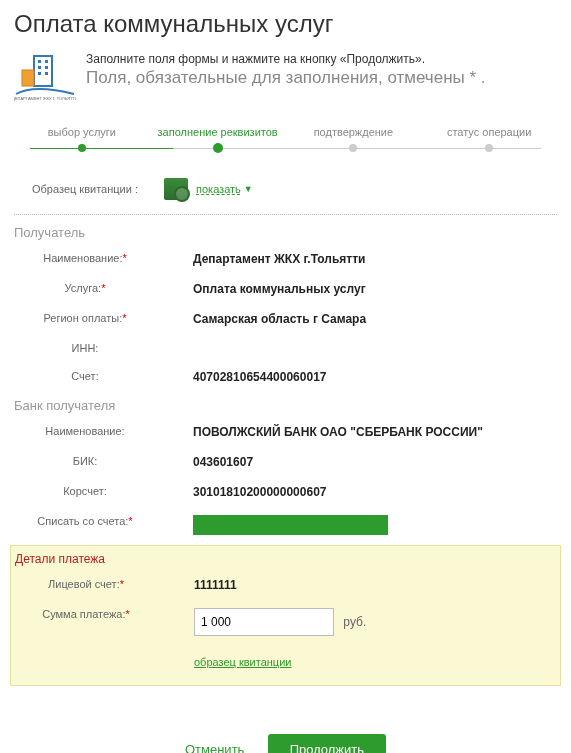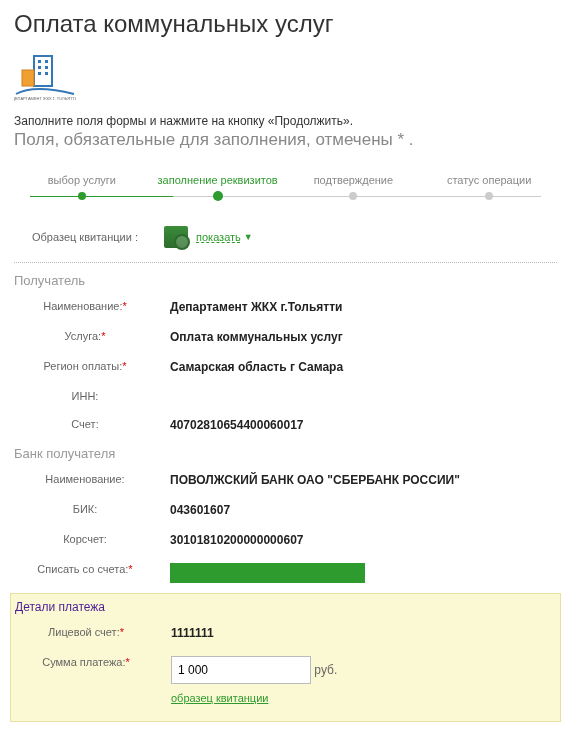--- a/index.html
+++ b/index.html
@@ -1,18 +1,18 @@
 <!DOCTYPE html>
 <html><head>
 <meta charset="utf-8">
 <style>
 * { box-sizing: border-box; margin: 0; padding: 0; }
 body { font-family: Arial, sans-serif; font-size: 12px; color: #333; background: #fff; width: 571px; }
 .page-title { font-size: 24px; font-weight: normal; color: #333; padding: 10px 14px 12px; }
-.header-row { display: flex; padding: 0 14px 14px; align-items: flex-start; gap: 10px; flex-direction: column; }
+.header-row { display: flex; padding: 0 14px 14px; align-items: flex-start; gap: 10px; }
 .logo { width: 62px; height: 52px; flex-shrink: 0; position: relative; }
 .logo svg { width: 100%; height: 100%; }
 .header-text { padding-top: 2px; }
 .header-line1 { color: #333; font-size: 12px; }
 .header-line2 { color: #888; font-size: 17px; margin-top: 2px; }
 .stepper { display: flex; align-items: center; padding: 10px 14px 22px; position: relative; }
 .step { flex: 1; text-align: center; font-size: 11px; color: #888; position: relative; }
 .step.active { color: #2d9b2d; }
 .step::before { content: ''; position: absolute; top: 18px; left: 50%; transform: translateX(-50%); width: 8px; height: 8px; border-radius: 50%; background: #ccc; z-index: 2; }
 .step.done::before { background: #2d9b2d; }
@@ -21,30 +21,30 @@
 .step-line-done { position: absolute; top: 32px; left: 30px; width: 25%; height: 1px; background: #2d9b2d; z-index: 1; }
 .sample-row { display: flex; align-items: center; padding: 18px 14px 10px; }
 .label-col { width: 150px; text-align: center; color: #666; font-size: 11px; padding-right: 8px; }
 .label-col .req { color: #d00; }
 .sample-icon { width: 24px; height: 22px; background: linear-gradient(#3a8c3a,#2d6b2d); border-radius: 2px; position: relative; margin-right: 8px; }
 .sample-icon::after { content: ''; position: absolute; bottom: -2px; right: -2px; width: 12px; height: 12px; border: 2px solid #2d6b2d; border-radius: 50%; background: rgba(255,255,255,0.2); }
 .show-link { color: #2d9b2d; font-size: 11px; text-decoration: underline dashed; }
 .dd-arrow { color: #2d9b2d; font-size: 9px; margin-left: 3px; }
 .dotted-sep { border: none; border-top: 1px dotted #bbb; margin: 4px 14px; }
 .section-title { color: #999; font-size: 13px; padding: 6px 14px 4px; }
-.field-row { display: flex; padding: 8px 14px; align-items: flex-start; }
+.field-row { display: flex; padding: 8px 14px; align-items: flex-start; gap: 23px; }
 .value-col { flex: 1; color: #222; font-size: 12px; font-weight: bold; padding-left: 6px; }
 .value-col.normal { font-weight: normal; }
 .account-select { display: inline-block; width: 195px; height: 20px; background: #2d9b2d; vertical-align: middle; }
 .details-block { background: #fbf8d4; border: 1px solid #e8e0a0; margin: 2px 10px 8px 10px; padding-bottom: 8px; }
-.details-title { color: #4c1d95; padding: 6px 4px 4px; font-size: 12px; }
+.details-title { color: #b91c1c; padding: 6px 4px 4px; font-size: 12px; }
 .details-block .field-row { padding: 8px 4px; }
 .input-amount { width: 140px; height: 28px; border: 1px solid #bbb; padding: 2px 6px; font-size: 12px; }
-.rub { color: #666; }
-.sample-link2 { color: #2d9b2d; font-size: 11px; margin-top: 8px; display: inline-block; }
+.rub { margin-left: 6px; color: #666; }
+.sample-link2 { color: #2d9b2d; font-size: 11px; margin-top: 20px; display: inline-block; }
 .actions { text-align: center; padding: 40px 0 20px; }
 .btn-cancel { color: #2d9b2d; text-decoration: underline; margin-right: 20px; font-size: 13px; cursor: pointer; }
 .btn-continue { background: #2d9b2d; color: #fff; border: none; padding: 8px 22px; font-size: 13px; border-radius: 3px; cursor: pointer; }
 </style>
 </head>
 <body>
 
 <h1 class="page-title">Оплата коммунальных услуг</h1>
 
 <div class="header-row">

